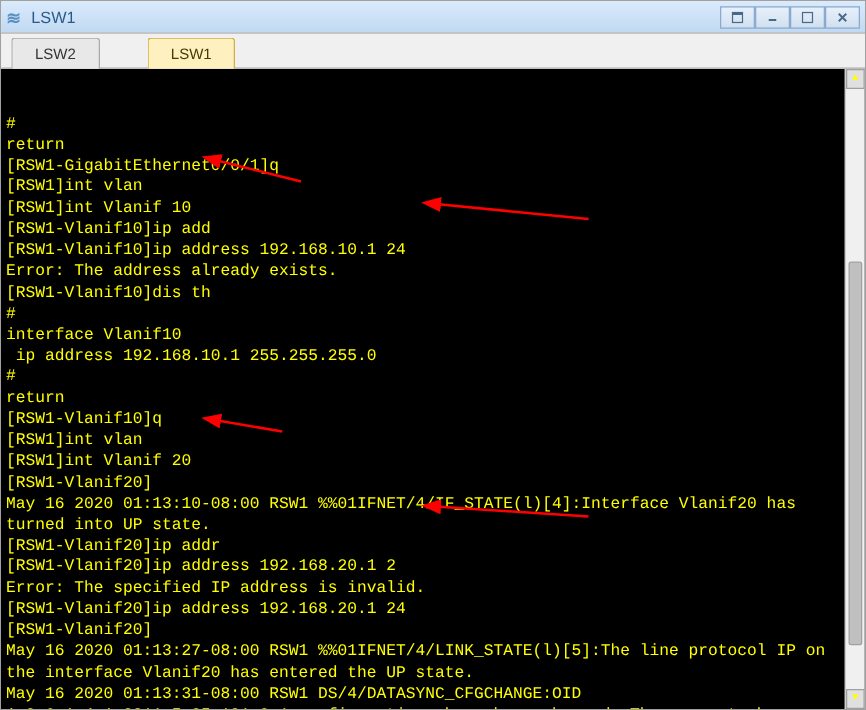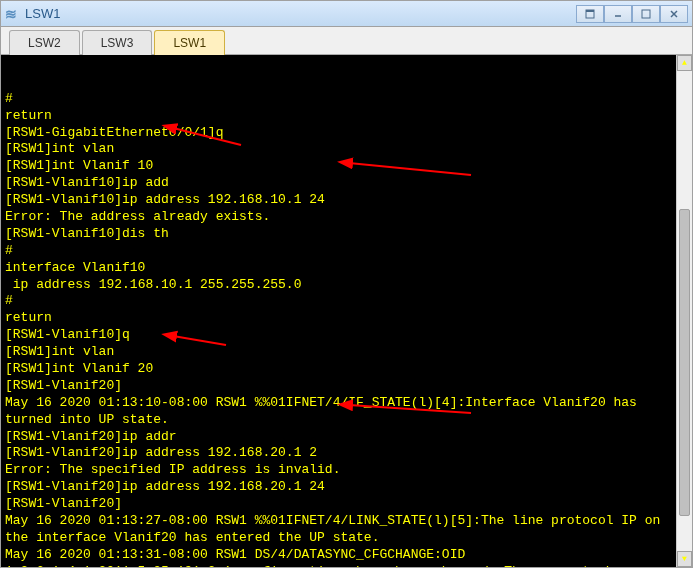--- a/index.html
+++ b/index.html
@@ -67,20 +67,21 @@
       width: 10px;
       height: 10px;
     }
     .tabbar {
       background: #f0f0f0;
       height: 28px;
       display: flex;
       align-items: flex-end;
       padding-left: 8px;
       border-bottom: 1px solid #aaa;
+      gap: 36px;
     }
     .tab {
       padding: 5px 18px;
       border: 1px solid #aaa;
       border-bottom: none;
       background: #e8e8e8;
       font-size: 12px;
       color: #333;
       margin-right: 2px;
       cursor: pointer;
@@ -187,21 +188,20 @@
         <svg viewBox="0 0 10 10">
             <line x1="2" y1="2" x2="8" y2="8" stroke="#4a6a8a" stroke-width="1.5"></line>
             <line x1="8" y1="2" x2="2" y2="8" stroke="#4a6a8a" stroke-width="1.5"></line>
           </svg>
       </div>
     </div>
   </div>
 
   <div class="tabbar">
     <div class="tab">LSW2</div>
-    <div class="tab">LSW3</div>
     <div class="tab active">LSW1</div>
   </div>
 
   <div class="terminal" id="terminal-area">
     <div id="terminal-content"><div class="terminal-line">#</div><div class="terminal-line">return</div><div class="terminal-line">[RSW1-GigabitEthernet0/0/1]q</div><div class="terminal-line">[RSW1]int vlan</div><div class="terminal-line">[RSW1]int Vlanif 10</div><div class="terminal-line">[RSW1-Vlanif10]ip add</div><div class="terminal-line">[RSW1-Vlanif10]ip address 192.168.10.1 24</div><div class="terminal-line">Error: The address already exists.</div><div class="terminal-line">[RSW1-Vlanif10]dis th</div><div class="terminal-line">#</div><div class="terminal-line">interface Vlanif10</div><div class="terminal-line"> ip address 192.168.10.1 255.255.255.0</div><div class="terminal-line">#</div><div class="terminal-line">return</div><div class="terminal-line">[RSW1-Vlanif10]q</div><div class="terminal-line">[RSW1]int vlan</div><div class="terminal-line">[RSW1]int Vlanif 20</div><div class="terminal-line">[RSW1-Vlanif20]</div><div class="terminal-line">May 16 2020 01:13:10-08:00 RSW1 %%01IFNET/4/IF_STATE(l)[4]:Interface Vlanif20 has turned into UP state.</div><div class="terminal-line">[RSW1-Vlanif20]ip addr</div><div class="terminal-line">[RSW1-Vlanif20]ip address 192.168.20.1 2</div><div class="terminal-line">Error: The specified IP address is invalid.</div><div class="terminal-line">[RSW1-Vlanif20]ip address 192.168.20.1 24</div><div class="terminal-line">[RSW1-Vlanif20]</div><div class="terminal-line">May 16 2020 01:13:27-08:00 RSW1 %%01IFNET/4/LINK_STATE(l)[5]:The line protocol IP on the interface Vlanif20 has entered the UP state.</div><div class="terminal-line">May 16 2020 01:13:31-08:00 RSW1 DS/4/DATASYNC_CFGCHANGE:OID 1.3.6.1.4.1.2011.5.25.191.3.1 configurations have been changed. The current change number is 13, the change loop count is 0, and the maximum number of records is 4095.</div></div>
 
     <svg class="arrow" style="left:0;top:0;width:693px;height:568px;position:absolute;">
       <defs>
         <marker id="ah" markerWidth="10" markerHeight="10" refX="2" refY="3" orient="auto">
           <path d="M0,0 L0,6 L8,3 z" fill="#ff0000"></path>

